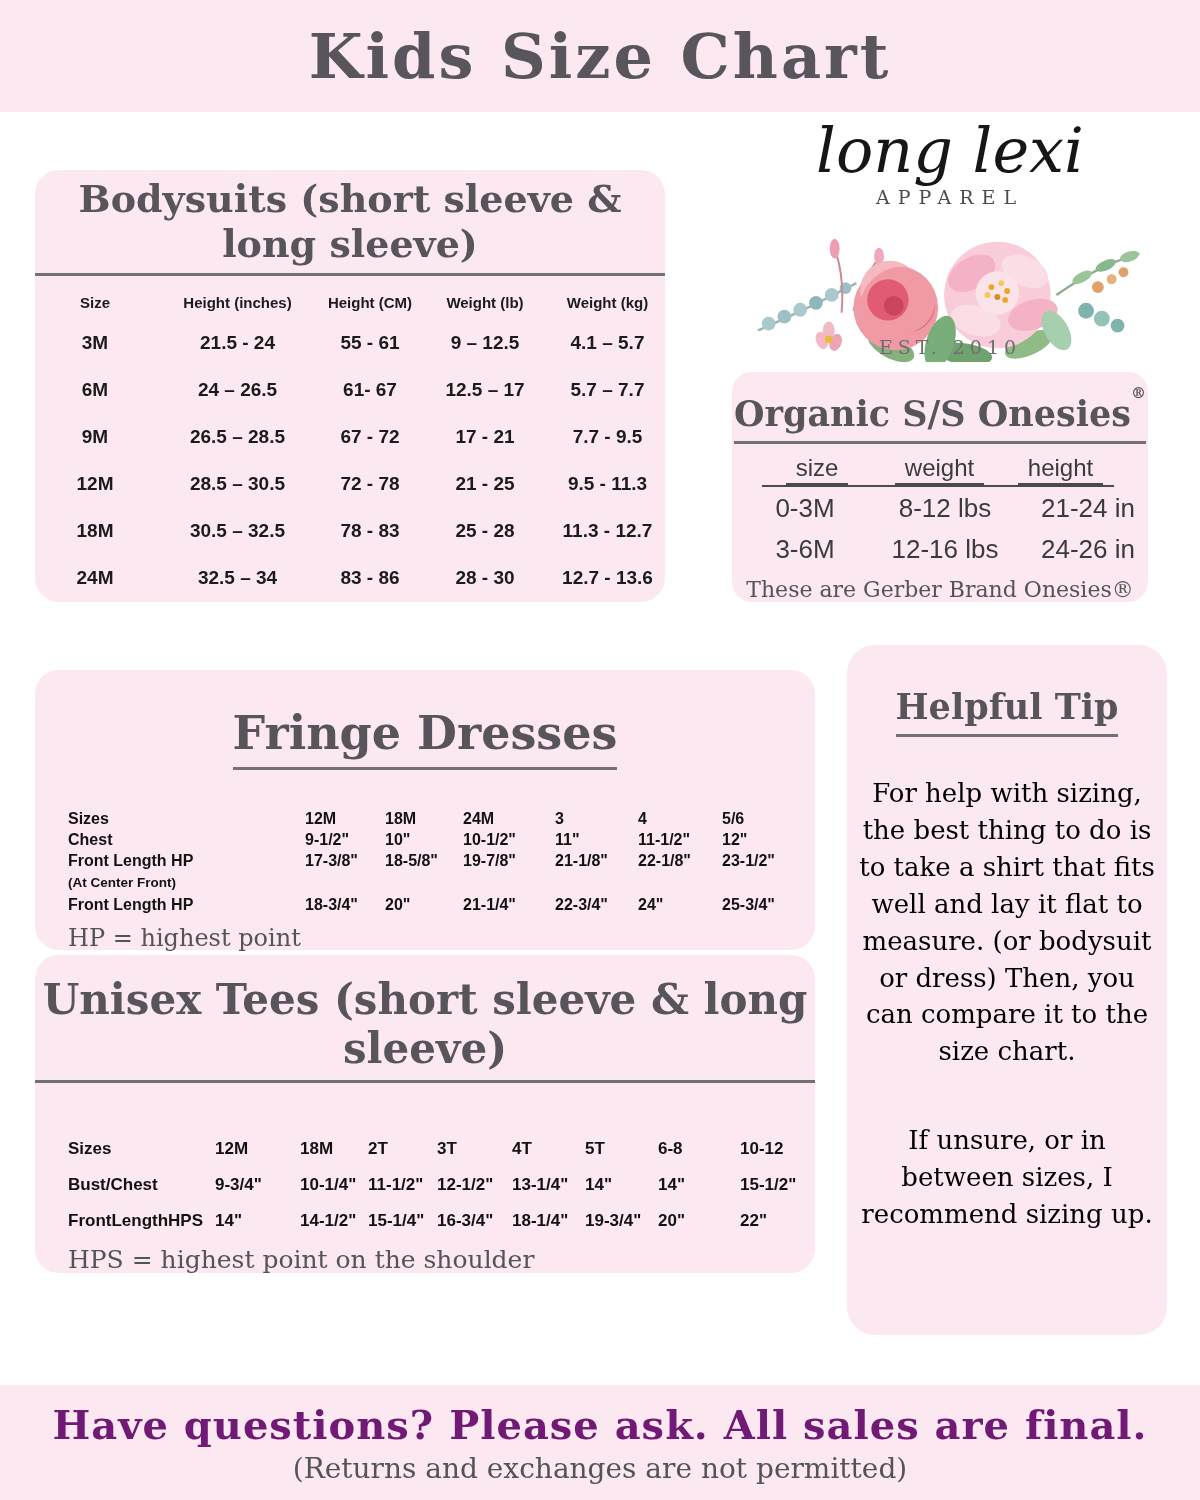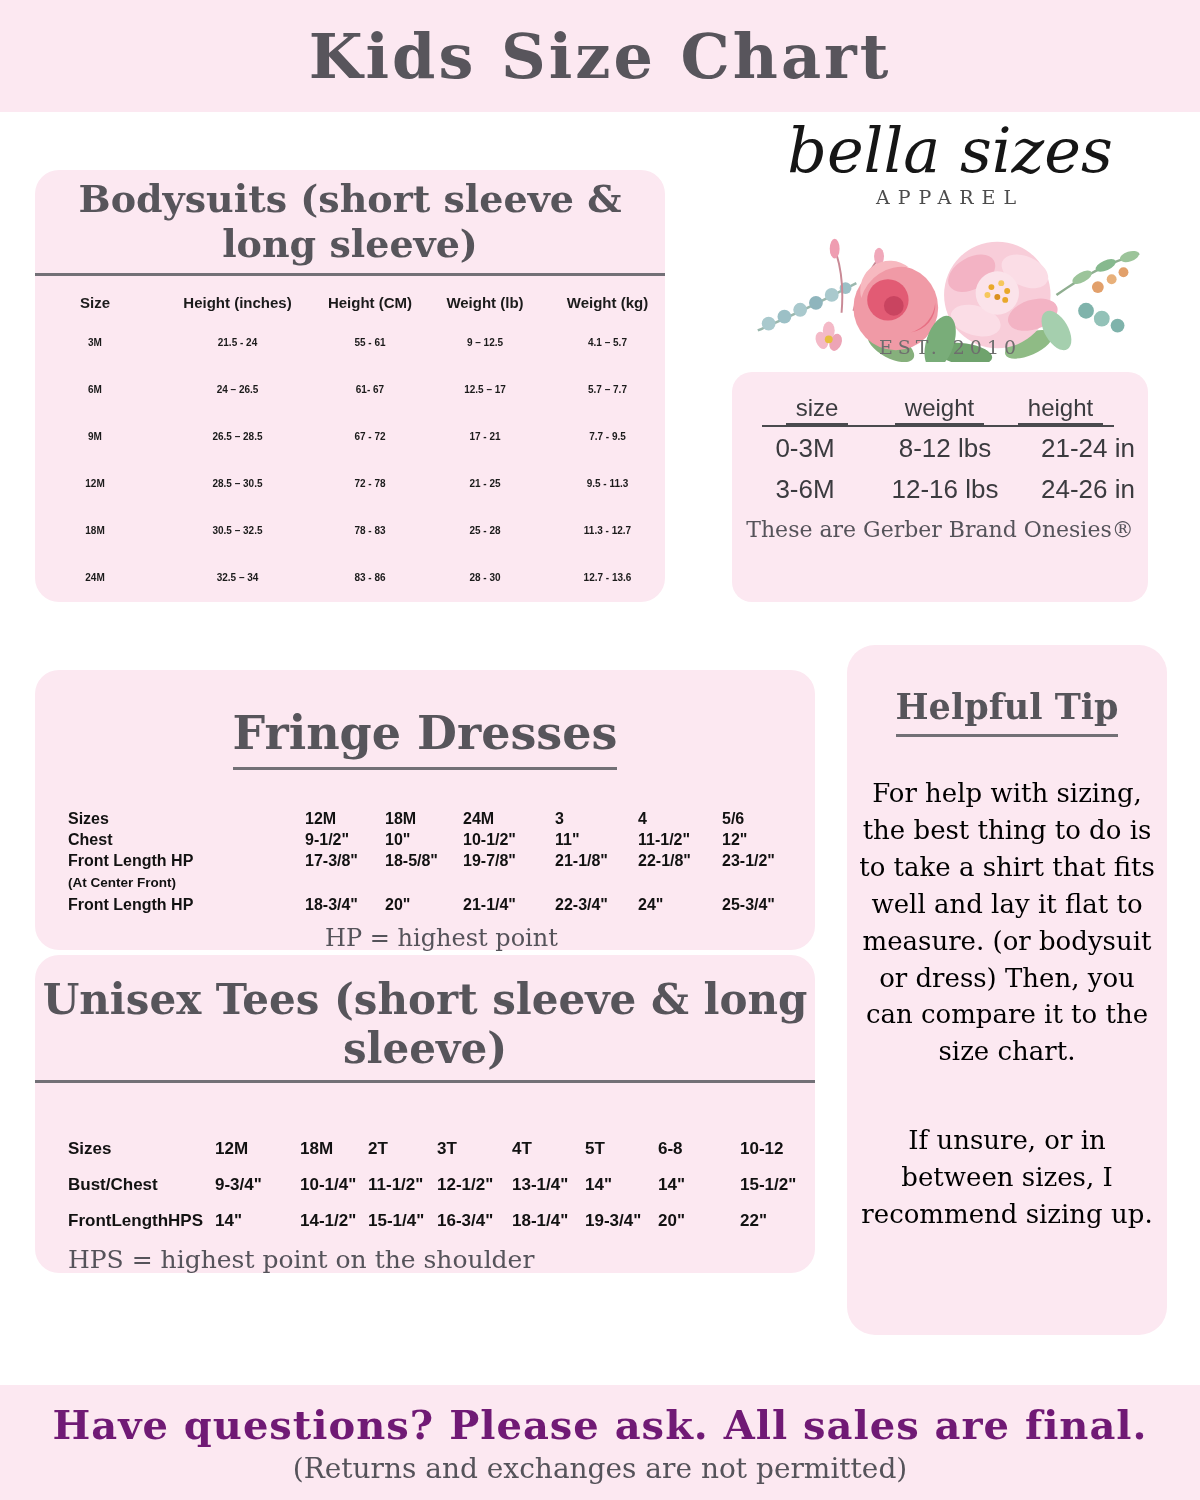--- a/index.html
+++ b/index.html
@@ -14,21 +14,21 @@
   .box { position:absolute; background:#fce8f1; border-radius:24px; }
 
   .sec-title { font-family:"DejaVu Serif", serif; font-weight:bold; color:#57555b; text-align:center; }
   .tu { display:inline-block; border-bottom:3px solid #727076; padding-bottom:7px; }
 
   
   .bodysuits { left:35px; top:170px; width:630px; height:432px; padding-top:6px; text-align:center; }
   .bodysuits .sec-title { font-size:38px; }
   .bs-grid { display:grid; grid-template-columns:120px 165px 100px 130px 115px; width:630px; text-align:center; font-weight:bold; color:#1b1b1b; }
   .bs-head { font-size:15px; margin-top:18px; }
-  .bs-row { font-size:10px; height:47px; align-items:center; margin-top:0; }
+  .bs-row { font-size:19px; height:47px; align-items:center; margin-top:0; }
   .bs-rows { margin-top:8px; }
 
   
   .logo { position:absolute; left:740px; top:112px; width:420px; height:260px; text-align:center; }
   .logo-script { font-family:"DejaVu Serif", serif; font-style:italic; font-size:62px; color:#161616; line-height:1.25; }
   .logo-sub { font-family:"DejaVu Serif", serif; font-size:19px; letter-spacing:8px; color:#4c4c4c; margin-top:-4px; }
   .logo-svg { position:absolute; left:0; top:112px; width:420px; height:138px; }
   .logo-est { position:absolute; left:0; width:420px; top:224px; font-family:"DejaVu Serif", serif; font-size:19px; letter-spacing:5px; color:#6e6e6e; z-index:2; }
 
   
@@ -40,21 +40,21 @@
   .org-head span { display:inline-block; border-bottom:2px solid #4a4a4e; padding:0 10px 1px; justify-self:center; }
   .org-row { font-size:26px; line-height:39px; margin-top:2px; }
   .org-note { font-family:"DejaVu Serif", serif; font-size:22px; color:#55535a; margin-top:8px; }
 
   
   .fringe { left:35px; top:670px; width:780px; height:280px; }
   .fringe .sec-title { display:block; margin-top:36px; font-size:46px; }
   .fr-table { margin-top:38px; padding-left:33px; }
   .fr-row { display:grid; grid-template-columns:237px 80px 78px 92px 83px 84px 1fr; font-weight:bold; font-size:16px; color:#121212; line-height:21px; text-align:left; }
   .fr-row-small { font-size:13.5px; line-height:23px; }
-  .fr-note { font-family:"DejaVu Serif", serif; font-size:24px; color:#55535a; margin:9px 0 0 33px; text-align:center; }
+  .fr-note { font-family:"DejaVu Serif", serif; font-size:24px; color:#55535a; margin:9px 0 0 33px; text-align:left; }
 
   
   .tip { left:847px; top:645px; width:320px; height:690px; border-radius:28px; text-align:center; padding-top:32px; }
   .tip .sec-title { font-size:35px;margin-top:9px; }
   .tip-body { font-family:"DejaVu Serif", serif; font-size:26px; color:#000000; line-height:1.42; margin:38px 10px 0; }
   .tip-body-2 { margin-top:52px; }
 
   
   .tees { left:35px; top:955px; width:780px; height:318px; text-align:center; padding-top:20px; }
   .tees .sec-title { font-size:42px; }
@@ -125,21 +125,21 @@
         <span>24M</span>
         <span>32.5 – 34</span>
         <span>83 - 86</span>
         <span>28 - 30</span>
         <span>12.7 - 13.6</span>
       </div>
     </div>
   </section>
 
   <div class="logo">
-    <div class="logo-script">bella sizes</div>
+    <div class="logo-script">long lexi</div>
     <div class="logo-sub">APPAREL</div>
     <svg class="logo-svg" viewBox="0 0 420 140" aria-hidden="true">
       <path d="M15,108 Q62,88 115,60" stroke="#9bb8ae" stroke-width="2.5" fill="none"></path>
       <circle cx="26" cy="101" r="7" fill="#a9c9cd"></circle>
         <circle cx="42" cy="94" r="7" fill="#9cc0c6"></circle>
       <circle cx="58" cy="87" r="7" fill="#a9c9cd"></circle>
         <circle cx="74" cy="80" r="7" fill="#8fb5bd"></circle>
       <circle cx="90" cy="72" r="7" fill="#a9c9cd"></circle>
         <circle cx="104" cy="65" r="6" fill="#9cc0c6"></circle>
       <path d="M100,90 Q103,55 94,28" stroke="#c98a96" stroke-width="2" fill="none"></path>
@@ -182,20 +182,21 @@
       <ellipse cx="94" cy="120" rx="6" ry="9" fill="#eda4b6" transform="rotate(20 94 120)"></ellipse>
       <ellipse cx="87" cy="108" rx="6" ry="9" fill="#f4b9c7"></ellipse>
       <circle cx="87" cy="117" r="4" fill="#e7bd3f"></circle>
       <ellipse cx="200" cy="120" rx="14" ry="28" fill="#79ad79" transform="rotate(18 200 120)"></ellipse>
       <ellipse cx="318" cy="108" rx="12" ry="22" fill="#a5cfae" transform="rotate(-30 318 108)"></ellipse>
     </svg>
     <div class="logo-est">EST. 2010</div>
   </div>
 
   <section class="box organic">
+    <h2 class="sec-title"><span class="tu"><span>Organic S/S Onesies</span><span class="org-reg">®</span></span></h2>
     <div class="org-grid org-head">
       <span>size</span>
       <span>weight</span>
       <span>height</span>
     </div>
     <div class="org-grid org-row">
       <span>0-3M</span>
       <span>8-12 lbs</span>
       <span>21-24 in</span>
     </div>

